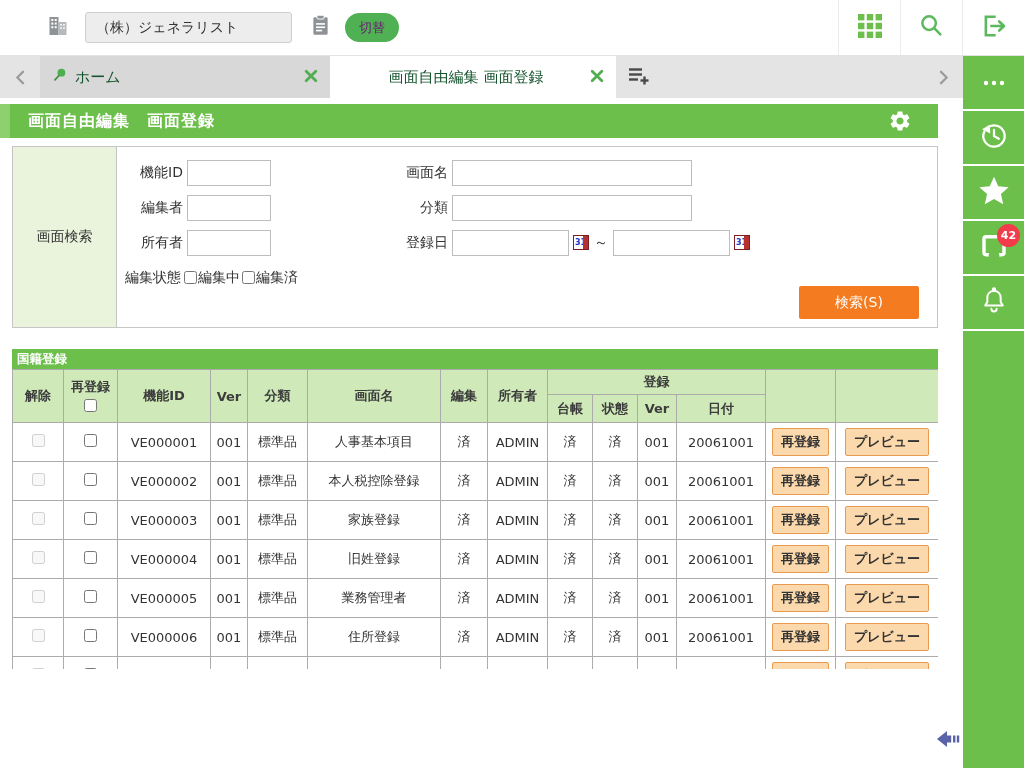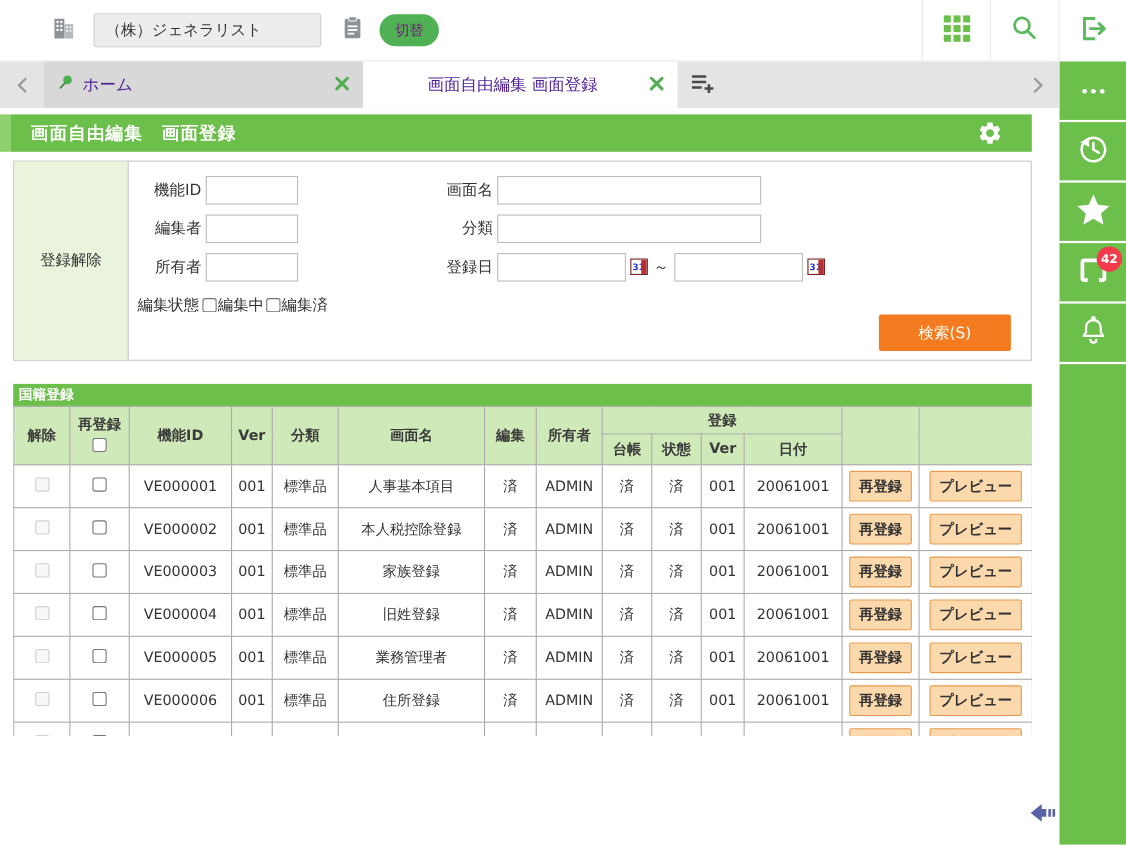--- a/index.html
+++ b/index.html
@@ -25,21 +25,21 @@
   
   .body-row { flex:1; display:flex; min-height:0; }
   .content-col { width:963px; display:flex; flex-direction:column; background:#fff; position:relative; }
 
   
   .tabstrip { flex:0 0 42px; background:var(--tab-gray,#e4e4e4); display:flex; align-items:stretch; }
   .tab-nav { width:40px; display:flex; align-items:center; justify-content:center; cursor:pointer; background:transparent; border:none; }
   .tab { display:flex; align-items:center; padding:0 12px; cursor:pointer; }
   .tab.inactive { width:290px; background:var(--tab-inactive,#d8d8d8); }
   .tab.active { width:286px; background:#fff; }
-  .tab-label { flex:1; font-size:15px; color:#4c1d95; text-align:left; padding-left:8px; white-space:nowrap; overflow:hidden; }
+  .tab-label { flex:1; font-size:15px; color:#14532d; text-align:left; padding-left:8px; white-space:nowrap; overflow:hidden; }
   .tab.active .tab-label { text-align:center; padding-left:0; }
   .add-tab { width:46px; display:flex; align-items:center; justify-content:center; cursor:pointer; background:transparent; border:none; }
   .tab-spacer { flex:1; }
 
   
   .title-bar { margin-top:6px; height:34px; width:938px; display:flex; align-items:stretch; }
   .title-accent { width:10px; background:#8ed06e; }
   .title-main { flex:1; background:var(--green,#6cbf4a); display:flex; align-items:center; position:relative; }
   .title-text { color:#fff; font-weight:bold; font-size:16px; padding-left:18px; letter-spacing:1px; }
   .gear-wrap { position:absolute; right:26px; top:5px; cursor:pointer; }
@@ -228,21 +228,21 @@
           <span class="title-text">画面自由編集　画面登録</span>
           <span class="gear-wrap">
             <svg width="24" height="24" viewBox="0 0 24 24" fill="#fff">
                 <path d="M19.14 12.94c.04-.3.06-.61.06-.94 0-.32-.02-.64-.07-.94l2.03-1.58c.18-.14.23-.41.12-.61l-1.92-3.32c-.12-.22-.37-.29-.59-.22l-2.39.96c-.5-.38-1.03-.7-1.62-.94l-.36-2.54c-.04-.24-.24-.41-.48-.41h-3.84c-.24 0-.43.17-.47.41l-.36 2.54c-.59.24-1.13.57-1.62.94l-2.39-.96c-.22-.08-.47 0-.59.22L2.74 8.87c-.12.21-.08.47.12.61l2.03 1.58c-.05.3-.09.63-.09.94s.02.64.07.94l-2.03 1.58c-.18.14-.23.41-.12.61l1.92 3.32c.12.22.37.29.59.22l2.39-.96c.5.38 1.03.7 1.62.94l.36 2.54c.05.24.24.41.48.41h3.84c.24 0 .44-.17.47-.41l.36-2.54c.59-.24 1.13-.56 1.62-.94l2.39.96c.22.08.47 0 .59-.22l1.92-3.32c.12-.22.07-.47-.12-.61l-2.01-1.58zM12 15.6c-1.98 0-3.6-1.62-3.6-3.6s1.62-3.6 3.6-3.6 3.6 1.62 3.6 3.6-1.62 3.6-3.6 3.6z"></path>
               </svg>
           </span>
         </div>
       </div>
 
       <div class="search-panel">
-        <div class="search-legend">登録解除</div>
+        <div class="search-legend">画面検索</div>
         <div class="search-form">
           <div class="f-row">
             <div class="pair1">
               <span class="lbl-s">機能ID</span>
               <input class="inp small" style="">
             </div>
             <div class="pair2">
               <span class="lbl-r">画面名</span>
               <input class="inp wide" style="">
             </div>

